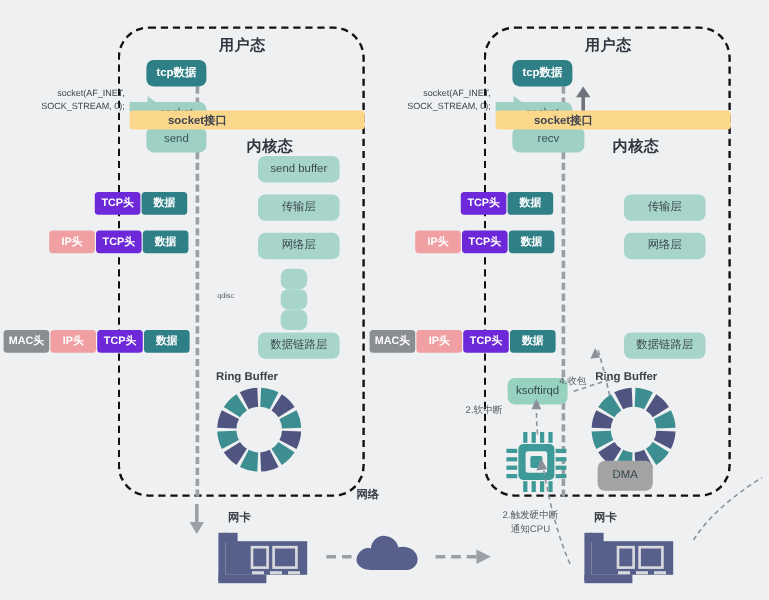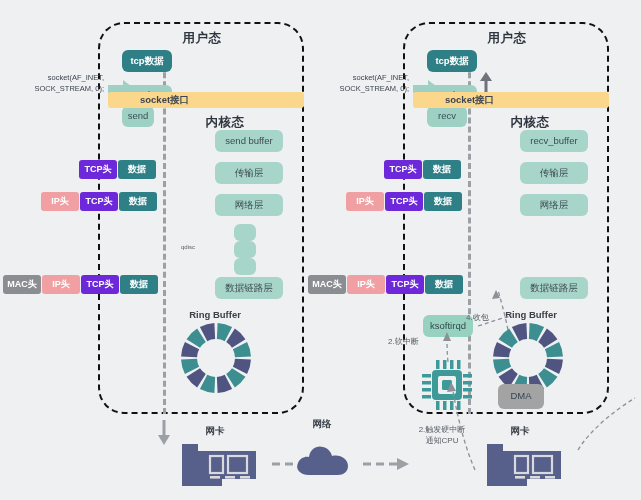--- a/index.html
+++ b/index.html
@@ -85,21 +85,20 @@
   .note {
     font-size: 8px;
     color: #5a6068;
     line-height: 1.35;
     white-space: pre-line;
   }
   .cap {
     font-size: 9.5px;
     color: #3b4149;
     font-weight: 700;
-    text-align: center;
   }
   .code-note {
     font-size: 7.5px;
     color: #3d4450;
     line-height: 1.5;
     text-align: right;
     white-space: pre-line;
   }
 
   svg { display: block; overflow: visible; }
@@ -118,21 +117,21 @@
   <div class="abs zone-title" style="left:173px; top:114px; width:104px;">内核态</div>
 
   <div class="abs code-note" style="left:14px; top:72px; width:90px;">socket(AF_INET,
 SOCK_STREAM, 0);</div>
   <svg class="abs" style="left:108px; top:80px;" width="28" height="18" viewBox="0 0 28 18">
     <path d="M0 5 H15 V0 L27 9 L15 18 V13 H0 Z" fill="#9ed0c3"></path>
   </svg>
 
   <div class="abs box box-teal" style="left:122px; top:50px; width:50px; height:22px;">tcp数据</div>
   <div class="abs box box-sage" style="left:122px; top:85px; width:50px; height:21px;">socket</div>
-  <div class="abs box box-sage" style="left:122px; top:106px; width:32px; height:21px;">send</div>
+  <div class="abs box box-sage" style="left:122px; top:106px; width:50px; height:21px;">send</div>
 
   <div class="abs socket-bar" style="left:108px; top:92px; width:196px; height:16px;">
     <span>socket接口</span>
   </div>
 
   <div class="abs box box-mint" style="left:181px; top:130px; width:68px; height:22px;">send buffer</div>
   <div class="abs box box-mint" style="left:181px; top:162px; width:68px; height:22px;">传输层</div>
   <div class="abs box box-mint" style="left:181px; top:194px; width:68px; height:22px;">网络层</div>
 
   <div class="abs box box-mint" style="left:200px; top:224px; width:22px; height:17px;"></div>
@@ -192,21 +191,21 @@
     <rect x="38" y="38" width="10" height="2.6" fill="#d8dade"></rect>
     <rect x="53" y="38" width="10" height="2.6" fill="#d8dade"></rect>
     <rect x="68" y="38" width="10" height="2.6" fill="#d8dade"></rect>
   </svg>
 
   <svg class="abs" style="left:272px; top:458px;" width="48" height="12" viewBox="0 0 48 12">
     <path d="M0 6 H34" stroke="#9aa0a6" stroke-width="3" fill="none" stroke-dasharray="8 5"></path>
     <path d="M34 0 L46 6 L34 12 Z" fill="#9aa0a6"></path>
   </svg>
 
-  <div class="abs cap" style="left:297px; top:418px; width:50px;">网络</div>
+  <div class="abs cap" style="left:297px; top:406px; width:50px;">网络</div>
   <svg class="abs" style="left:295px; top:443px;" width="56" height="34" viewBox="0 0 56 34">
     <path d="M14 32 C5 32 0 26 3 20 C5 15 10 13 14 14 C15 6 22 2 28 4 C33 5 36 9 37 13
              C45 11 53 16 53 23 C53 29 48 32 43 32 Z" fill="#575f8b"></path>
   </svg>
 
   <svg class="abs" style="left:363px; top:458px;" width="48" height="12" viewBox="0 0 48 12">
     <path d="M0 6 H34" stroke="#9aa0a6" stroke-width="3" fill="none" stroke-dasharray="8 5"></path>
     <path d="M34 0 L46 6 L34 12 Z" fill="#9aa0a6"></path>
   </svg>
 
@@ -218,32 +217,31 @@
   <div class="abs zone-title" style="left:478px; top:114px; width:104px;">内核态</div>
 
   <div class="abs code-note" style="left:319px; top:72px; width:90px;">socket(AF_INET,
 SOCK_STREAM, 0);</div>
   <svg class="abs" style="left:413px; top:80px;" width="28" height="18" viewBox="0 0 28 18">
     <path d="M0 5 H15 V0 L27 9 L15 18 V13 H0 Z" fill="#9ed0c3"></path>
   </svg>
 
   <div class="abs box box-teal" style="left:427px; top:50px; width:50px; height:22px;">tcp数据</div>
   <div class="abs box box-sage" style="left:427px; top:85px; width:50px; height:21px;">socket</div>
-  <div class="abs box box-sage" style="left:427px; top:106px; width:40px; height:21px;text-align:center;">recv</div>
+  <div class="abs box box-sage" style="left:427px; top:106px; width:60px; height:21px;text-align:center;">recv</div>
 
   <svg class="abs" style="left:479px; top:72px;" width="14" height="24" viewBox="0 0 14 24">
     <path d="M7 24 V8" stroke="#6e737b" stroke-width="3" fill="none"></path>
     <path d="M1 9 L7 0 L13 9 Z" fill="#6e737b"></path>
   </svg>
 
   <div class="abs socket-bar" style="left:413px; top:92px; width:196px; height:16px;">
     <span>socket接口</span>
   </div>
 
-  <div class="abs box box-mint" style="left:486px; top:130px; width:68px; height:22px;">recv_buffer</div>
   <div class="abs box box-mint" style="left:486px; top:162px; width:68px; height:22px;">传输层</div>
   <div class="abs box box-mint" style="left:486px; top:194px; width:68px; height:22px;">网络层</div>
   <div class="abs box box-mint" style="left:486px; top:277px; width:68px; height:22px;">数据链路层</div>
 
   <div class="abs" style="left:384px; top:160px; display:flex; gap:1px;">
     <div class="chip chip-tcp" style="width:38px;">TCP头</div>
     <div class="chip chip-data" style="width:38px;">数据</div>
   </div>
   <div class="abs" style="left:346px; top:192px; display:flex; gap:1px;">
     <div class="chip chip-ip" style="width:38px;">IP头</div>

